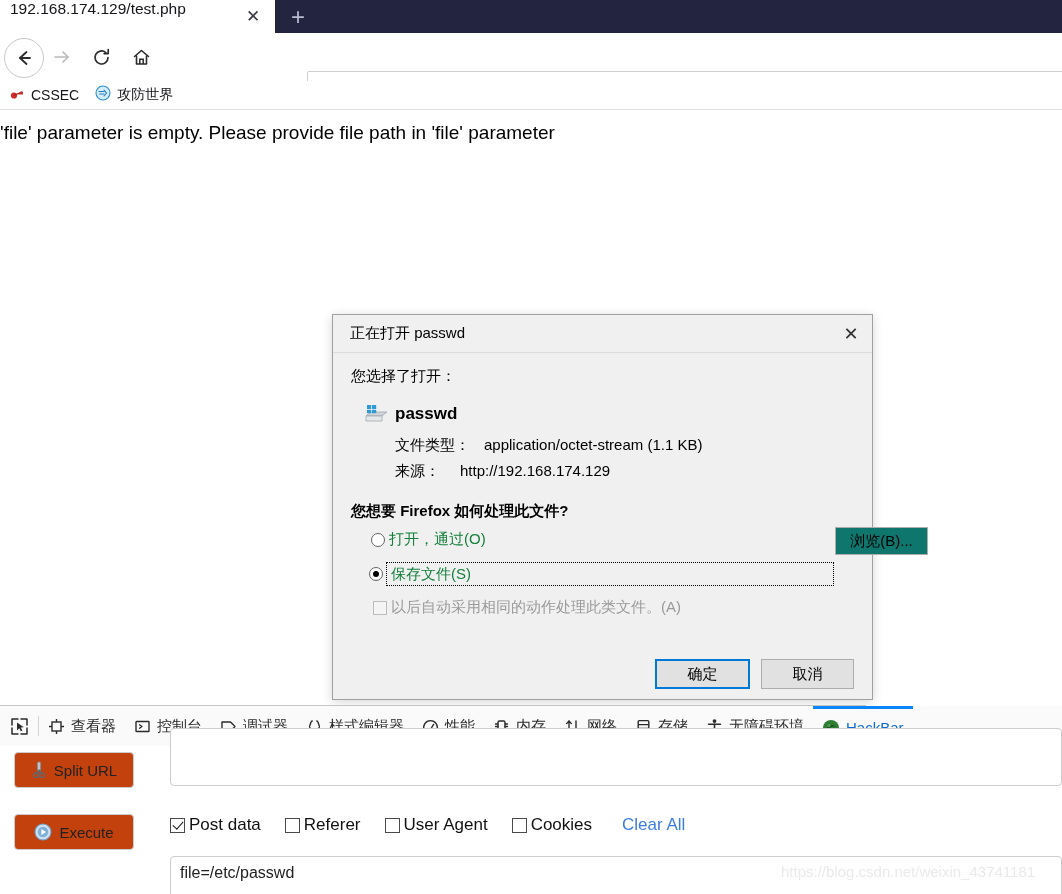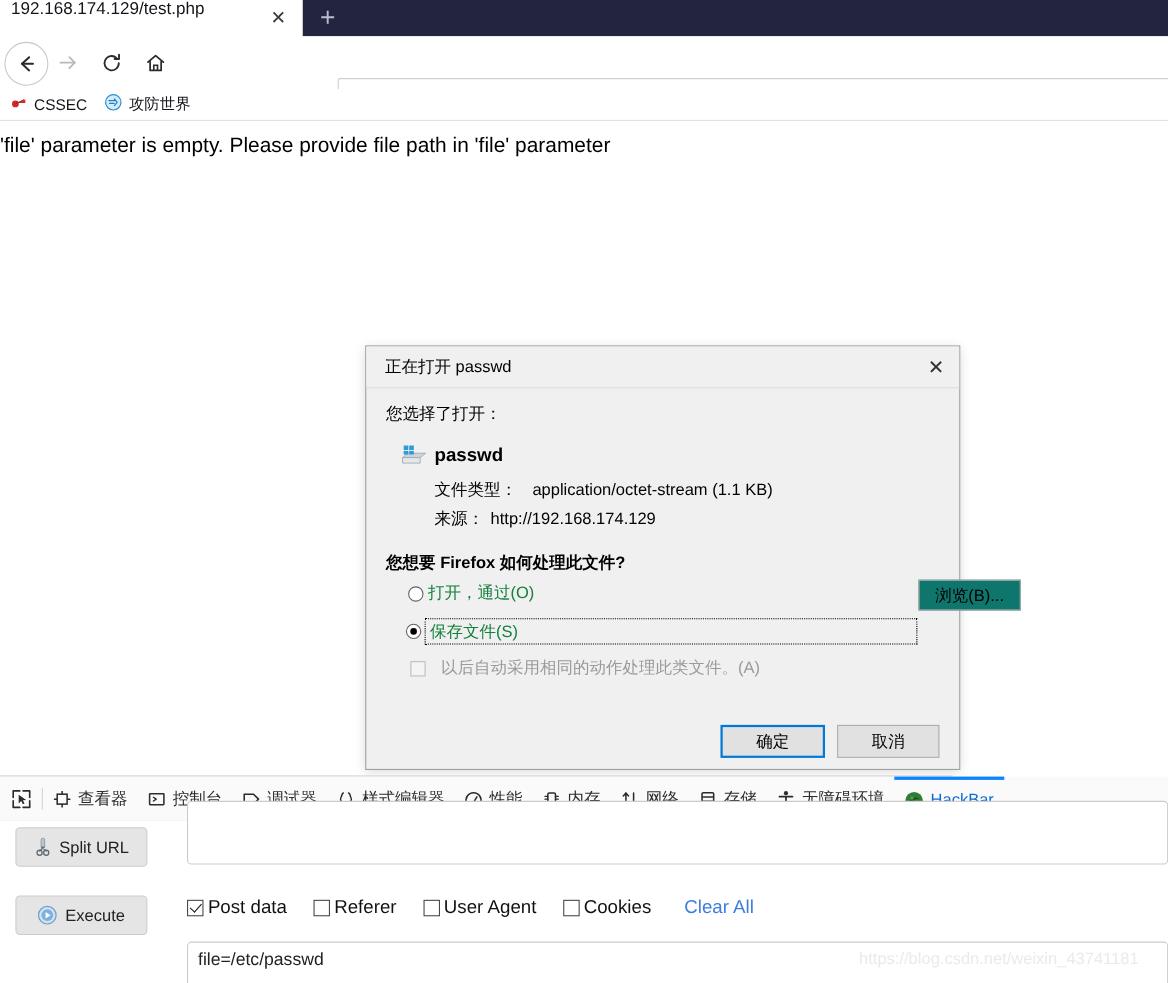--- a/index.html
+++ b/index.html
@@ -106,21 +106,21 @@
   .dlg-lead { position:absolute; left:18px; top:14px; font-size:15px; color:#000; }
 
   .file-icon { position:absolute; left:30px; top:50px; width:26px; height:22px; }
   .file-name { position:absolute; left:62px; top:51px; font-size:17px; font-weight:bold; color:#000; }
 
   .meta-row { position:absolute; font-size:15px; color:#000; white-space:nowrap; }
   .meta-label { color:#000; }
   .meta-type { left:62px; top:83px; }
   .meta-src  { left:62px; top:109px; }
   .meta-type .meta-value { margin-left:14px; }
-  .meta-src .meta-value { margin-left:6px; }
+  .meta-src .meta-value { margin-left:20px; }
 
   .dlg-question { position:absolute; left:18px; top:149px; font-size:15px; font-weight:bold; color:#000; }
 
   .radio-row { position:absolute; display:flex; align-items:center; }
   .radio-open { left:38px; top:177px; }
   .radio-save-wrap {
     position:absolute; left:36px; top:208px; width:466px; height:26px;
     display:flex; align-items:center;
   }
   .radio-save-focus {
@@ -143,21 +143,21 @@
     background:#0f766e; border:1px solid #adadad; box-sizing:border-box;
     display:flex; align-items:center; justify-content:center;
     font-size:15px; color:#000; cursor:pointer;
   }
 
   .check-row { position:absolute; left:40px; top:245px; display:flex; align-items:center; }
   .checkbox {
     width:14px; height:14px; border:1px solid #bcbcbc; background:#f4f4f4;
     box-sizing:border-box; flex:0 0 auto;
   }
-  .check-label { font-size:15px; color:#9a9a9a; margin-left:14px; white-space:nowrap; }
+  .check-label { font-size:15px; color:#9a9a9a; margin-left:4px; white-space:nowrap; }
 
   .dlg-buttons { position:absolute; left:0; top:306px; width:539px; height:40px; }
   .dlg-btn {
     position:absolute; top:0; height:30px;
     background:#e1e1e1; border:1px solid #adadad; box-sizing:border-box;
     display:flex; align-items:center; justify-content:center;
     font-size:15px; color:#000; cursor:pointer;
   }
   .btn-ok { left:322px; width:95px; border:2px solid #0078d7; }
   .btn-cancel { left:428px; width:93px; }
@@ -184,21 +184,21 @@
   .dt-tab .dt-ico { margin-right:6px; display:flex; align-items:center; }
   .dt-tab .dt-lbl { font-size:15px; color:#2b2b2b; white-space:nowrap; }
   .dt-tab.active { border-top:3px solid #0b84ff; }
   .dt-tab.active .dt-lbl { color:#0b6bd6; }
 
   .hackbar {
     position:absolute; left:0; top:40px; width:1062px; height:149px; background:#fff;
   }
   .hb-btn {
     position:absolute; left:14px; width:120px; height:36px;
-    background:#e5e5e5; border:1px solid #ccc; border-radius:4px;
+    background:#c2410c; border:1px solid #ccc; border-radius:4px;
     display:flex; align-items:center; justify-content:center;
     font-size:15px; color:#222; cursor:pointer; box-sizing:border-box;
   }
   .hb-split { top:6px; }
   .hb-exec { top:68px; }
   .hb-btn .hb-ico { margin-right:7px; display:flex; align-items:center; }
 
   .hb-url-input {
     position:absolute; left:170px; top:-18px; width:892px; height:58px;
     background:#fff; border:1px solid #ccc; border-radius:4px;

